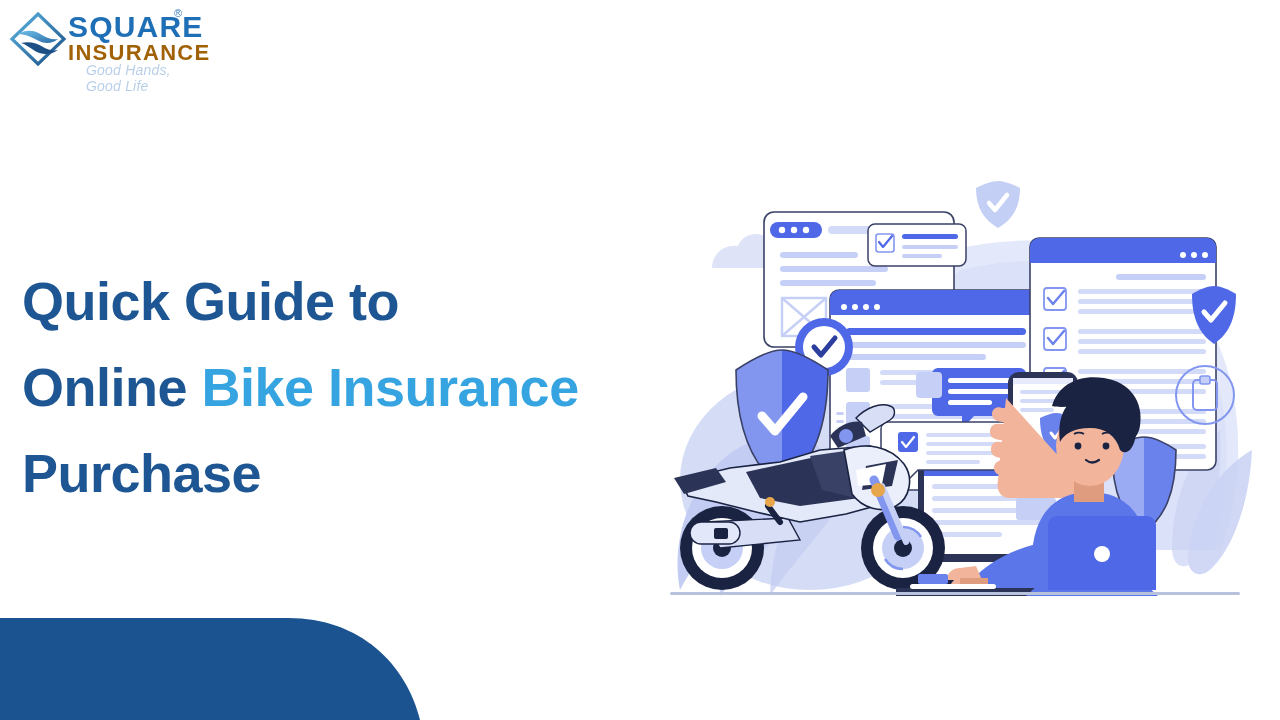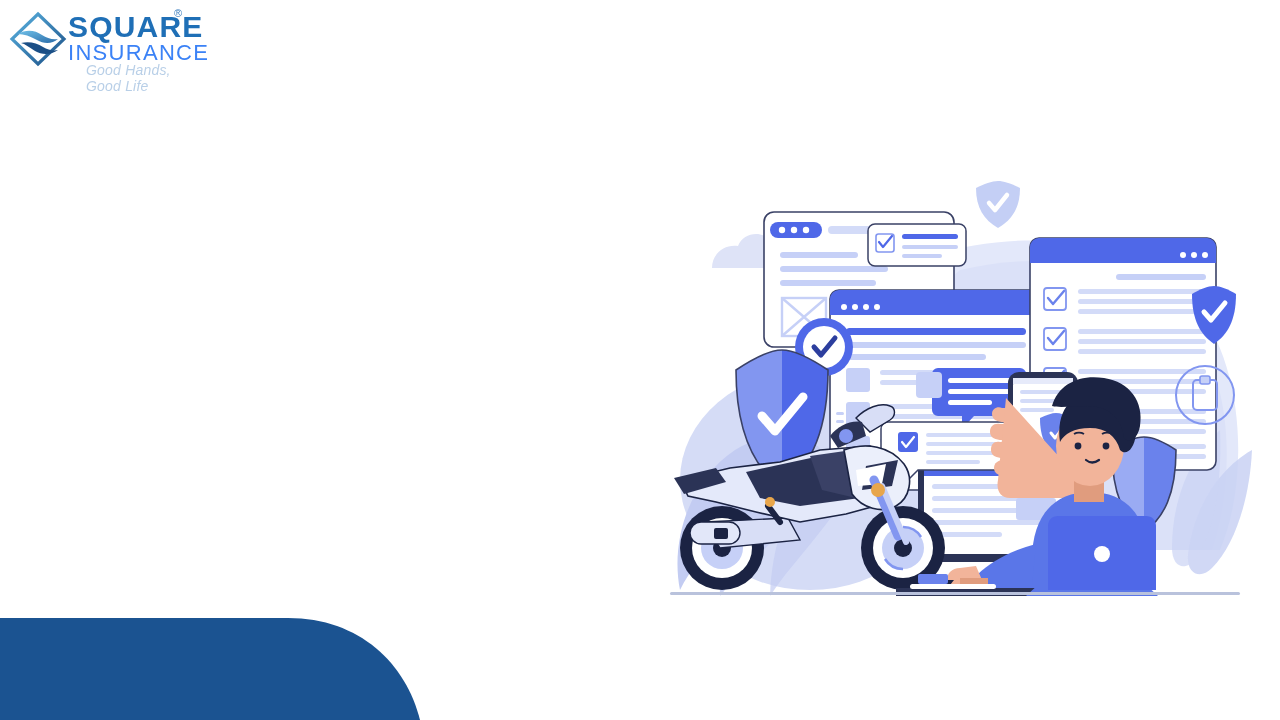--- a/index.html
+++ b/index.html
@@ -53,23 +53,23 @@
   .logo-reg {
     position: absolute;
     left: 106px;
     top: 1px;
     font-size: 11px;
     color: #3d7fbf;
     font-weight: 400;
   }
   .logo-bottom {
     font-size: 22px;
-    font-weight: 400;
+    font-weight: 700;
     letter-spacing: 1.3px;
-    color: #3b82f6;
+    color: #a16207;
     line-height: 22px;
     position: absolute;
     top: 36px;
     left: 0;
     text-align: right;
   }
   .logo-tag {
     position: absolute;
     top: 56px;
     left: 18px;
@@ -136,20 +136,25 @@
       </svg>
     </div>
     <div class="wordmark">
       <div class="logo-top">SQUARE</div>
       <div class="logo-reg">®</div>
       <div class="logo-bottom">INSURANCE</div>
       <div class="logo-tag">Good Hands, Good Life</div>
     </div>
   </div>
 
+  <div id="headline">
+    <div><span>Quick Guide to</span></div>
+    <div><span>Online </span><span class="accent">Bike Insurance</span></div>
+    <div><span>Purchase</span></div>
+  </div>
 
   <div id="bottom-shape">
     <svg width="460" height="102" viewBox="0 0 460 102" preserveAspectRatio="none">
       <path d="M0,0 L288,0 C360,0 406,46 420,102 L0,102 Z" fill="#1B5391"></path>
     </svg>
   </div>
 
   <div id="illustration">
     <svg width="610" height="460" viewBox="0 0 610 460">
       <defs>

